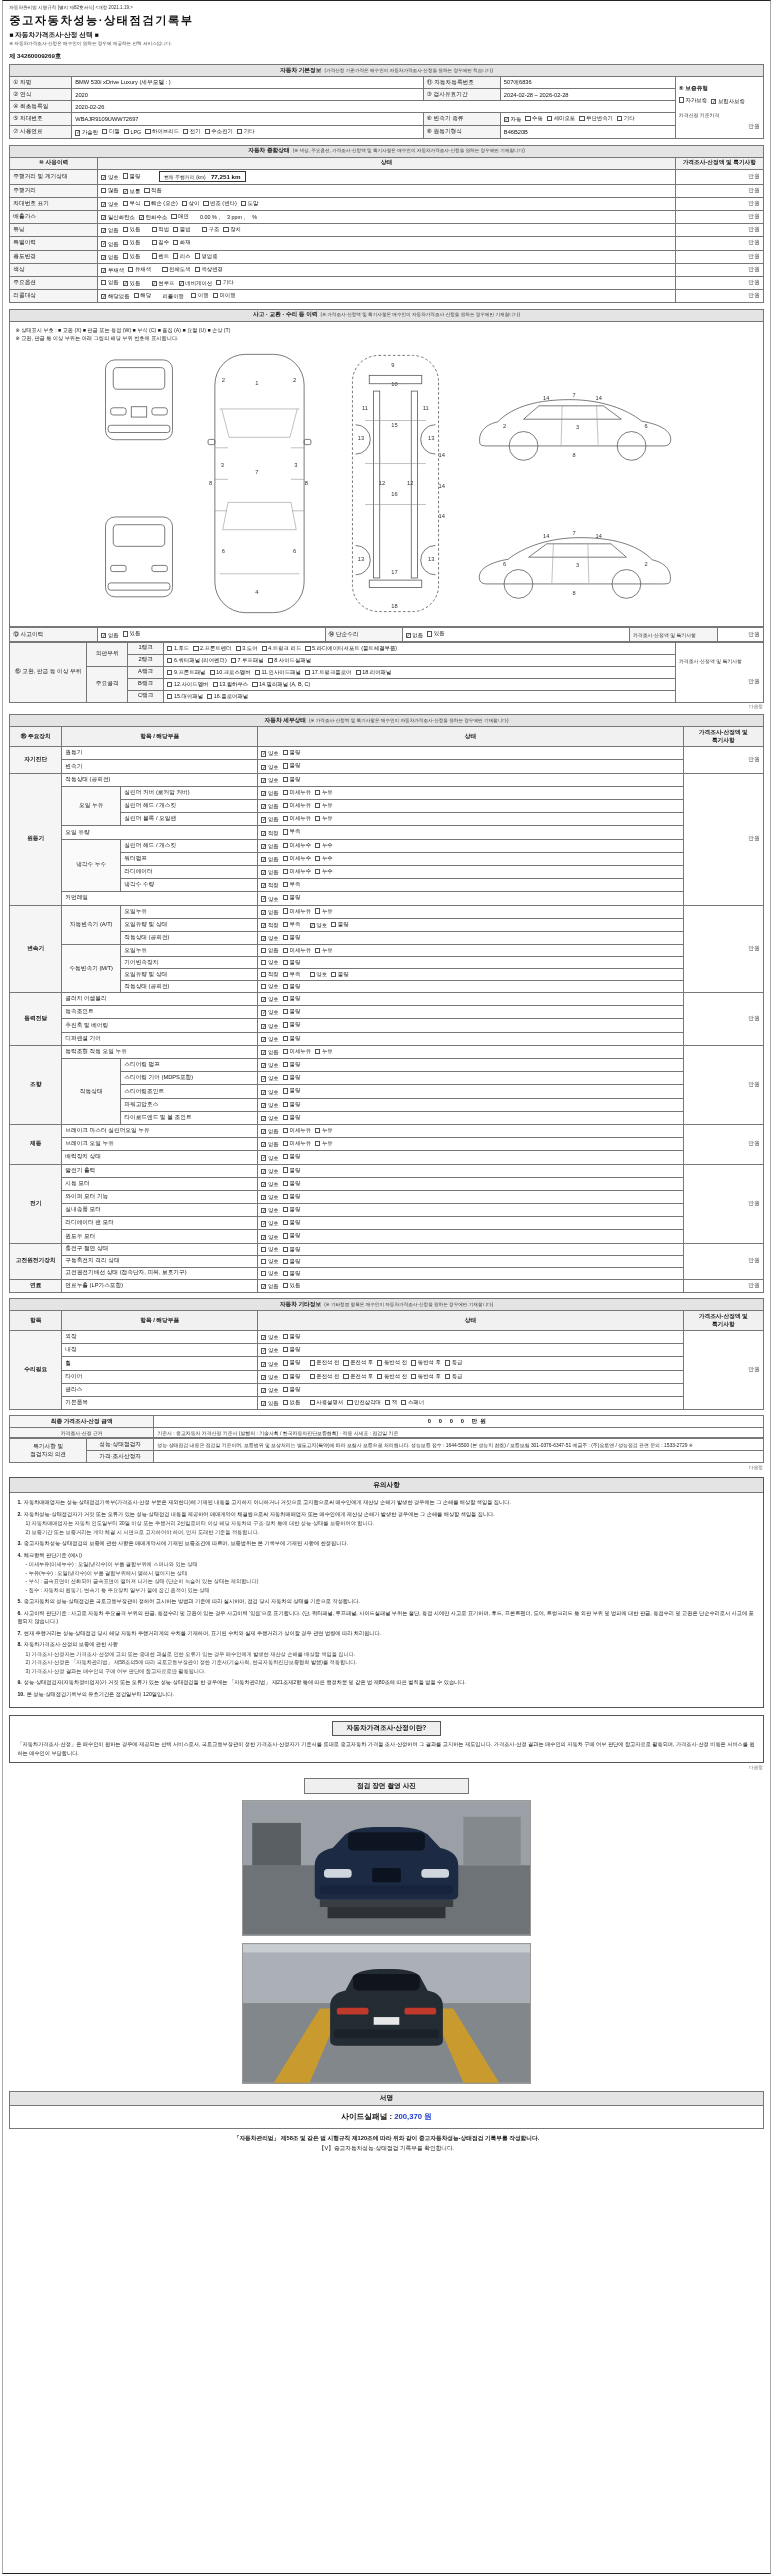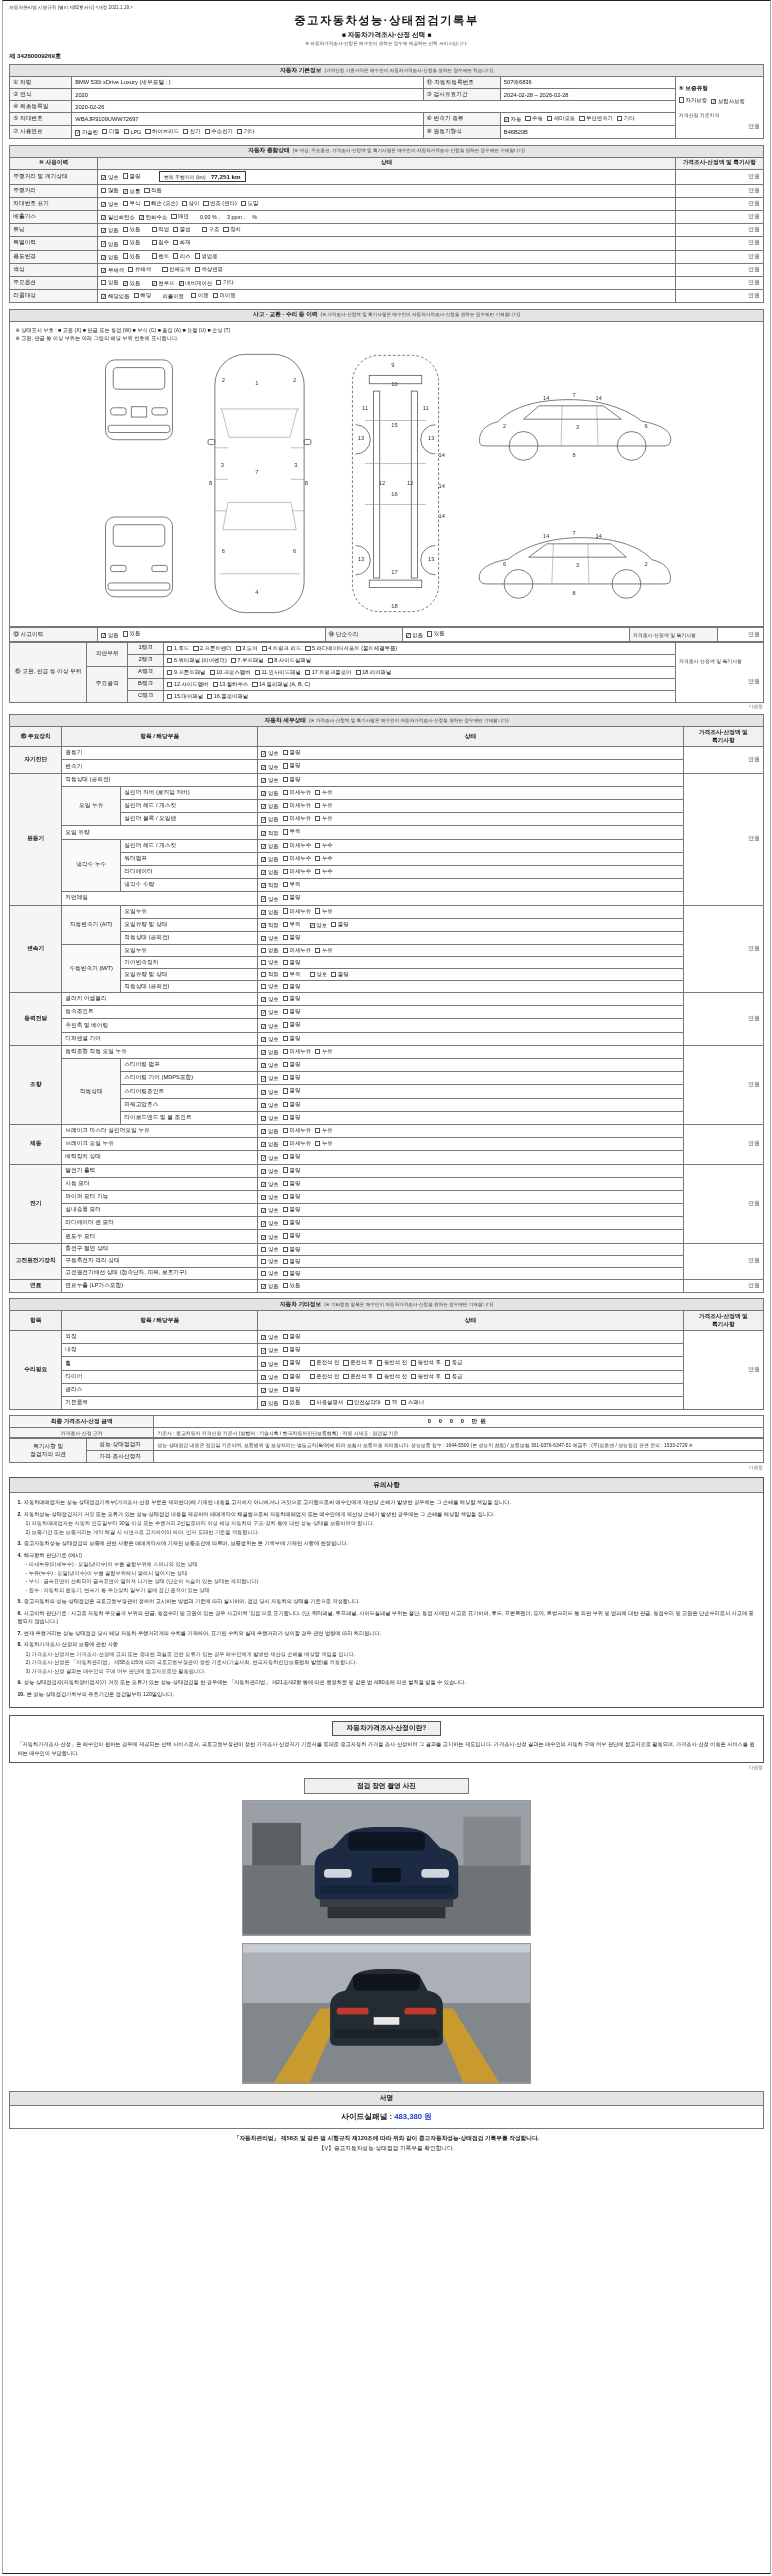--- a/index.html
+++ b/index.html
@@ -1,20 +1,20 @@
 <!DOCTYPE html>
 <html style="font-size:8.2px"><head>
 <meta charset="utf-8">
 <style>
   *{box-sizing:border-box;margin:0;padding:0}
   html,body{width:773px;background:#fff}
   body{height:2576px;overflow:hidden;font-family:"Liberation Sans","DejaVu Sans",sans-serif;color:#111;font-size:5.7px}
   .page{width:769px;margin:0 auto;min-height:2574px;border:0.5px solid #aaa;border-top:1.5px solid #222;border-bottom:1px solid #222;padding:3.1px 6.2px 12.4px}
   .formref{font-size:4.6px;color:#333;margin:1px 0 2.1px}
-  .titleblk{text-align:center;margin:3.1px 0 4.1px}
+  .titleblk{text-align:left;margin:3.1px 0 4.1px}
   .title{font-size:11.3px;font-weight:bold;letter-spacing:1.5px}
   .subtitle{font-size:6.7px;font-weight:bold;margin-top:2.6px}
   .subnote{font-size:4.6px;color:#444;margin-top:1.5px}
   .docno{font-size:6.2px;font-weight:bold;margin:6.2px 0 2.6px}
   table.tbl{width:100%;border-collapse:collapse;table-layout:fixed}
   .tbl th,.tbl td{border:0.5px solid #777;font-size:5.7px;padding:1.5px 3.1px;vertical-align:middle;word-break:keep-all;overflow:hidden}
   .sechead{background:#e4e4e4;font-size:6.7px;font-weight:bold;text-align:center;padding:2.6px}
   .secnote{font-size:4.6px;font-weight:normal;color:#333;margin-left:3.1px}
   .colhead td{background:#f1f1f1;text-align:center;font-weight:bold}
   td.lbl{background:#f5f5f5}
@@ -1373,21 +1373,21 @@
         <rect x="178" y="166" width="204" height="17" rx="5" fill="#1a2129"></rect>
       </svg>
     </div>
   </div>
 
   <div class="signsec">
     <div class="signhead">서명</div>
     <div class="signbody">
       <div class="insurance">
         <span>사이드실패널 :</span>
-        <span class="insval">483,380 원</span>
+        <span class="insval">200,370 원</span>
       </div>
     </div>
   </div>
 
   <div class="footerlines">
     <div class="f1">「자동차관리법」 제58조 및 같은 법 시행규칙 제120조에 따라 위와 같이 중고자동차성능·상태점검 기록부를 작성합니다.</div>
     <div class="f2">【V】중고자동차성능·상태점검 기록부를 확인합니다.</div>
   </div>
 
 </div>

